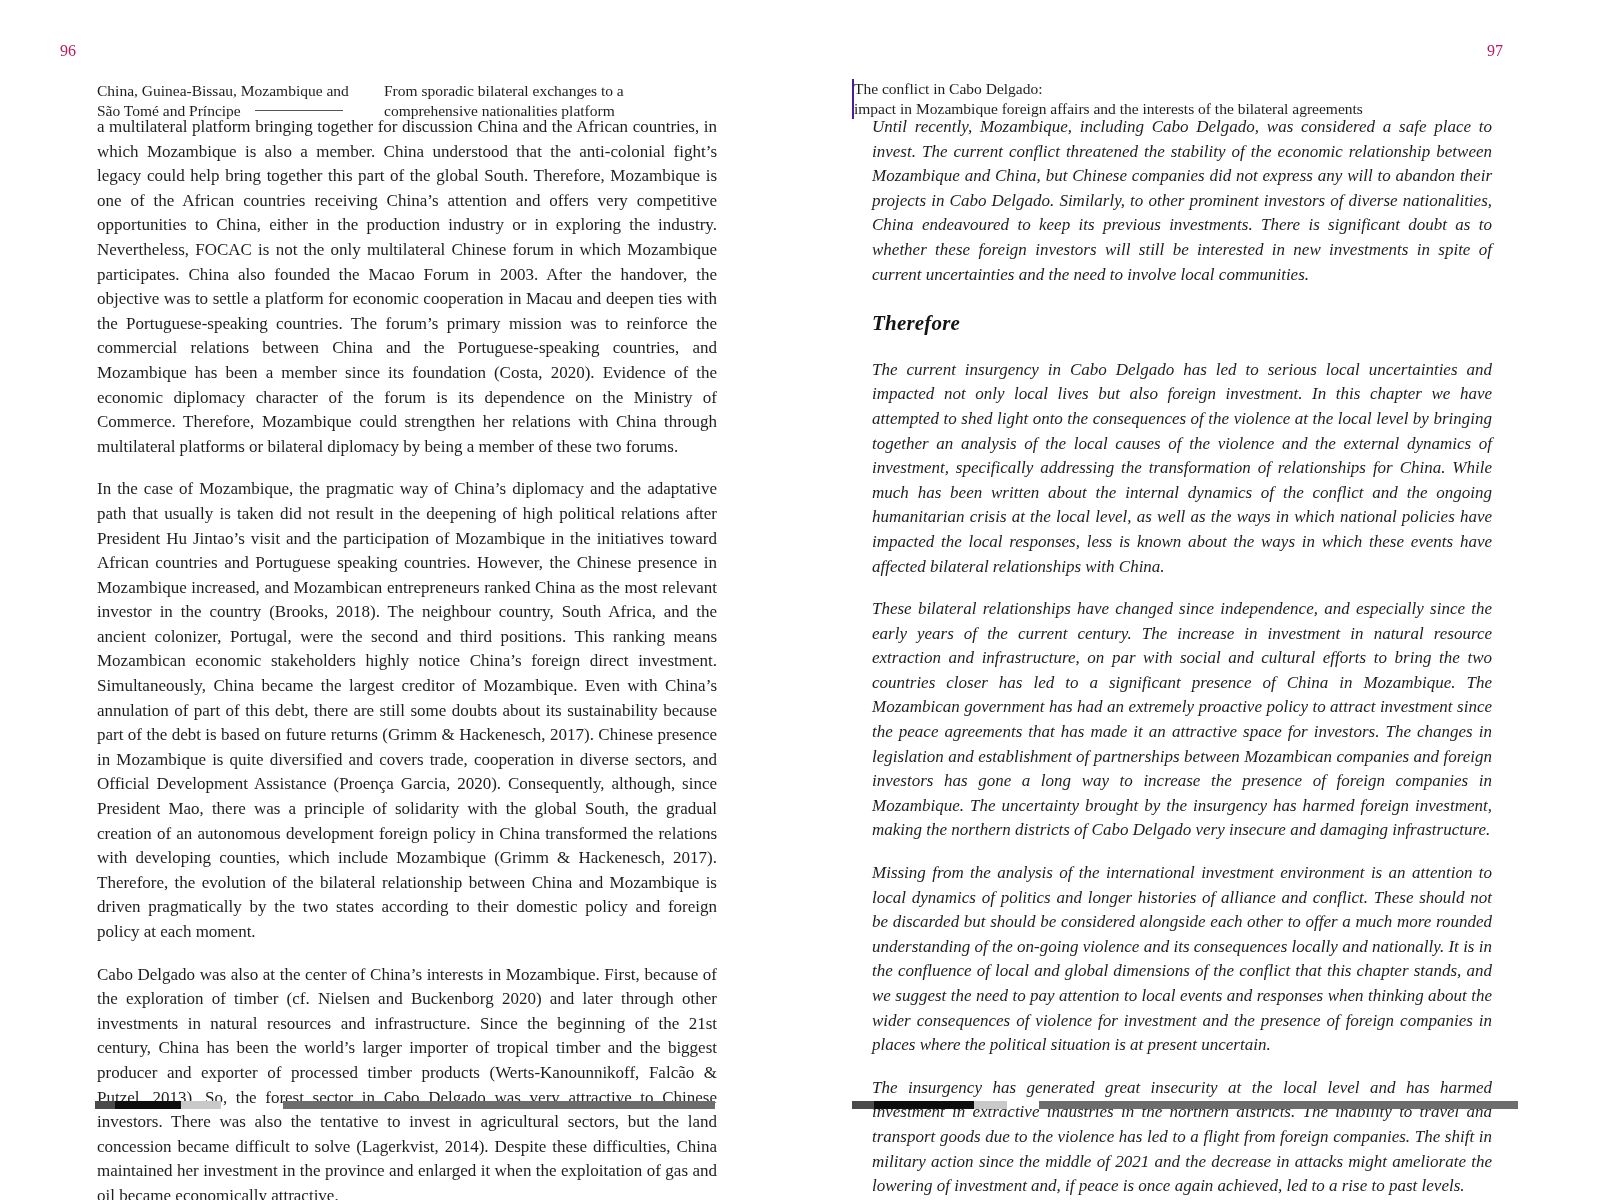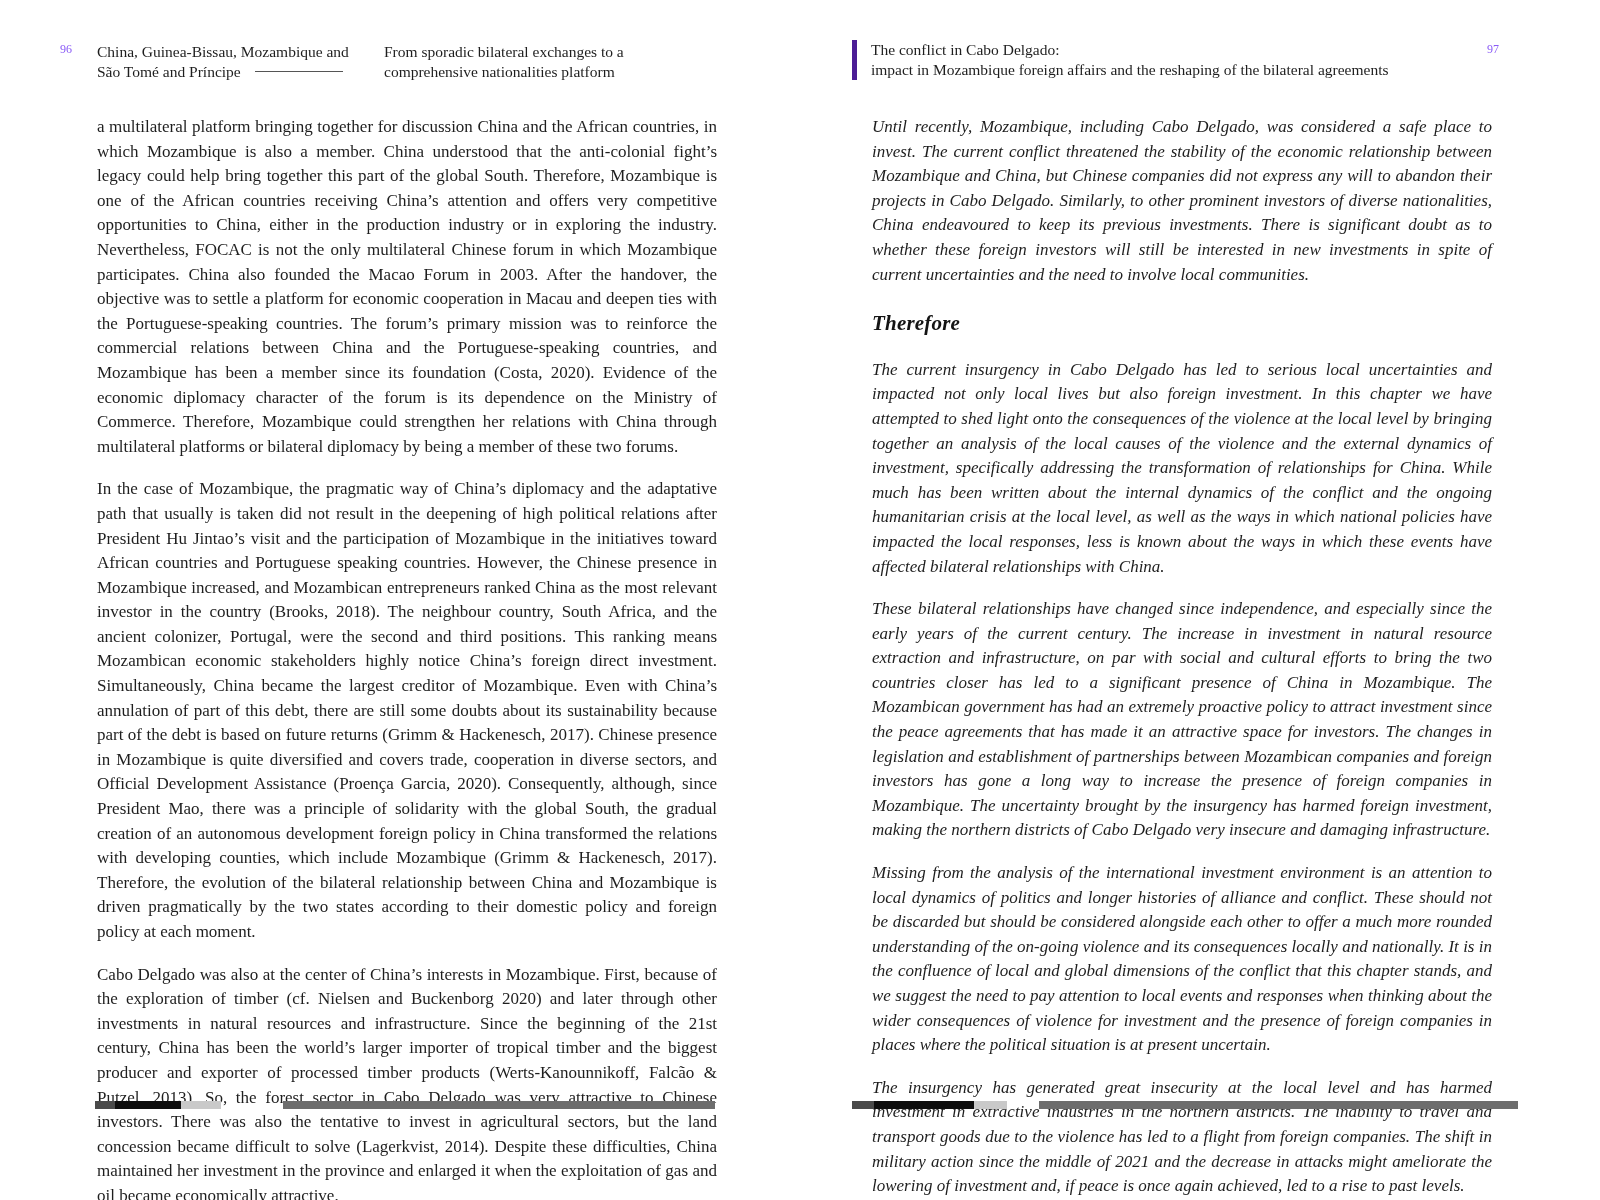--- a/index.html
+++ b/index.html
@@ -2,27 +2,27 @@
 <html><head>
 <meta charset="utf-8">
 <style>
   html,body{margin:0;padding:0;}
   body{
     width:1600px;height:1200px;background:#ffffff;position:relative;
     font-family:"Liberation Serif","DejaVu Serif",serif;color:#1e1e1e;
     -webkit-font-smoothing:antialiased;
   }
   
-  .pagenum{position:absolute;font-size:12px;color:#8b5cf6;}
+  .pagenum{position:absolute;font-size:16px;color:#be185d;}
   #left-pagenum{left:60px;top:42px;}
   #right-pagenum{left:1487px;top:42px;text-align:right;}
-  .running-head{position:absolute;font-size:15.5px;line-height:20px;color:#1e1e1e;}
+  .running-head{position:absolute;font-size:15.5px;line-height:20px;color:#1e1e1e;margin-top:39px;}
   #left-running-head{left:97px;top:42px;width:290px;}
   #left-chapter-title{left:384px;top:42px;width:300px;}
-  #right-running-head{left:852px;top:40px;width:560px;border-left:5px solid #4c1d95;padding-left:14px;}
+  #right-running-head{left:852px;top:40px;width:560px;border-left:2px solid #4c1d95;}
   .head-rule{display:inline-block;width:88px;border-top:1.2px solid #555;vertical-align:middle;margin-left:14px;margin-bottom:3px;}
   
   .body-col{position:absolute;top:99px;width:620px;font-size:17px;line-height:24.6px;text-align:justify;}
   #left-body{left:97px;}
   #right-body{left:872px;font-style:italic;}
   .body-col p{margin:16px 0 18px 0;}
   .body-col p:last-child{margin-bottom:0;}
   h2.section-heading{
     font-size:21px;font-weight:bold;margin:24px 0 22px 0;letter-spacing:0.2px;
     text-align:left;color:#141414;
@@ -59,21 +59,21 @@
 <div class="footer-bar" id="left-footer">
     <div class="footer-seg" style="width: 20px; background: rgb(74, 74, 74);"></div>
     <div class="footer-seg" style="width: 66px; background: rgb(13, 13, 13);"></div>
     <div class="footer-seg" style="width: 40px; background: rgb(201, 201, 201);"></div>
     <div class="footer-gap" style="width: 62px;"></div>
     <div class="footer-long" style="background: rgb(109, 109, 109);"></div>
   </div>
 
 <div class="running-head" id="right-running-head">
   <span>The conflict in Cabo Delgado:</span><br>
-  <span>impact in Mozambique foreign affairs and the reshaping of the bilateral agreements</span>
+  <span>impact in Mozambique foreign affairs and the interests of the bilateral agreements</span>
 </div>
 
 <div class="pagenum" id="right-pagenum">97</div>
 
 <div class="body-col" id="right-body">
   <p>Until recently, Mozambique, including Cabo Delgado, was considered a safe place to invest. The current conflict threatened the stability of the economic relationship between Mozambique and China, but Chinese companies did not express any will to abandon their projects in Cabo Delgado. Similarly, to other prominent investors of diverse nationalities, China endeavoured to keep its previous investments. There is significant doubt as to whether these foreign investors will still be interested in new investments in spite of current uncertainties and the need to involve local communities.</p>
   <h2 class="section-heading">Therefore</h2>
   <p>The current insurgency in Cabo Delgado has led to serious local uncertainties and impacted not only local lives but also foreign investment. In this chapter we have attempted to shed light onto the consequences of the violence at the local level by bringing together an analysis of the local causes of the violence and the external dynamics of investment, specifically addressing the transformation of relationships for China. While much has been written about the internal dynamics of the conflict and the ongoing humanitarian crisis at the local level, as well as the ways in which national policies have impacted the local responses, less is known about the ways in which these events have affected bilateral relationships with China.</p>
   <p>These bilateral relationships have changed since independence, and especially since the early years of the current century. The increase in investment in natural resource extraction and infrastructure, on par with social and cultural efforts to bring the two countries closer has led to a significant presence of China in Mozambique. The Mozambican government has had an extremely proactive policy to attract investment since the peace agreements that has made it an attractive space for investors. The changes in legislation and establishment of partnerships between Mozambican companies and foreign investors has gone a long way to increase the presence of foreign companies in Mozambique. The uncertainty brought by the insurgency has harmed foreign investment, making the northern districts of Cabo Delgado very insecure and damaging infrastructure.</p>
   <p>Missing from the analysis of the international investment environment is an attention to local dynamics of politics and longer histories of alliance and conflict. These should not be discarded but should be considered alongside each other to offer a much more rounded understanding of the on-going violence and its consequences locally and nationally. It is in the confluence of local and global dimensions of the conflict that this chapter stands, and we suggest the need to pay attention to local events and responses when thinking about the wider consequences of violence for investment and the presence of foreign companies in places where the political situation is at present uncertain.</p>

